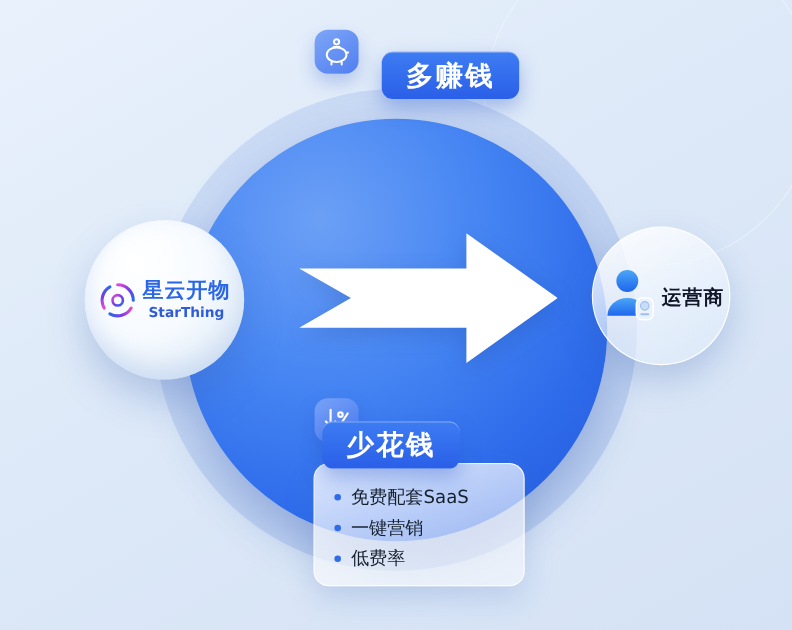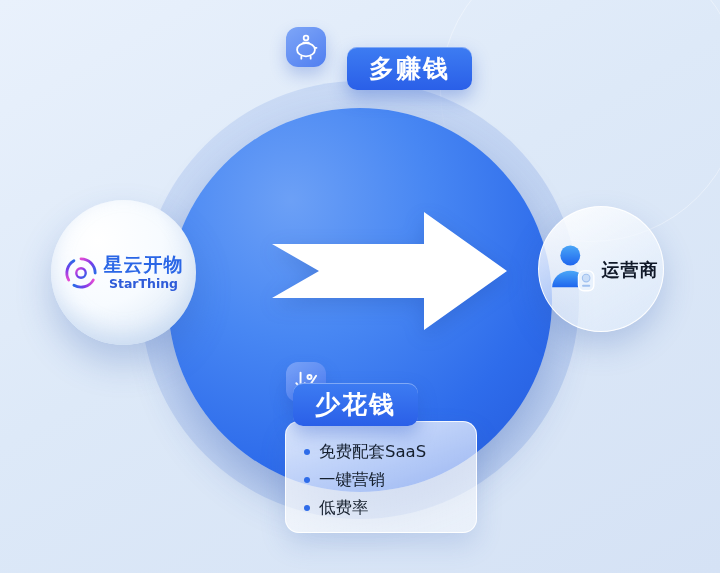--- a/index.html
+++ b/index.html
@@ -21,21 +21,21 @@
   }
   .main-circle{
     position:absolute;left:168px;top:108px;width:384px;height:384px;border-radius:50%;
     background:radial-gradient(circle at 32% 24%, #6ca0f6 0%, #4887f3 35%, #2e6ceb 68%, #2257da 100%);
     box-shadow:0 18px 40px rgba(40,80,170,.30);
   }
   
   .flow-arrow{position:absolute;left:272px;top:212px;filter:drop-shadow(0 6px 10px rgba(25,60,140,.22));}
   
   .node-left{
-    position:absolute;left:51px;top:200px;width:145px;height:145px;border-radius:50%;
+    position:absolute;left:77px;top:200px;width:145px;height:145px;border-radius:50%;
     background:radial-gradient(circle at 32% 28%, #ffffff 0%, #f7fbff 45%, #e3edf9 75%, #d4e2f4 100%);
     box-shadow:0 18px 35px rgba(60,100,180,.28), inset 0 -10px 20px rgba(160,190,230,.35);
     display:flex;align-items:center;justify-content:center;gap:6px;
   }
   .brand-col{display:flex;flex-direction:column;align-items:center;line-height:1.15;}
   .brand-cn{font-size:19px;font-weight:bold;color:#2a66e6;letter-spacing:1px;}
   .brand-en{font-size:12.5px;font-weight:bold;color:#2f5cd9;margin-top:1px;}
   
   .node-right{
     position:absolute;left:538px;top:206px;width:124px;height:124px;border-radius:50%;

